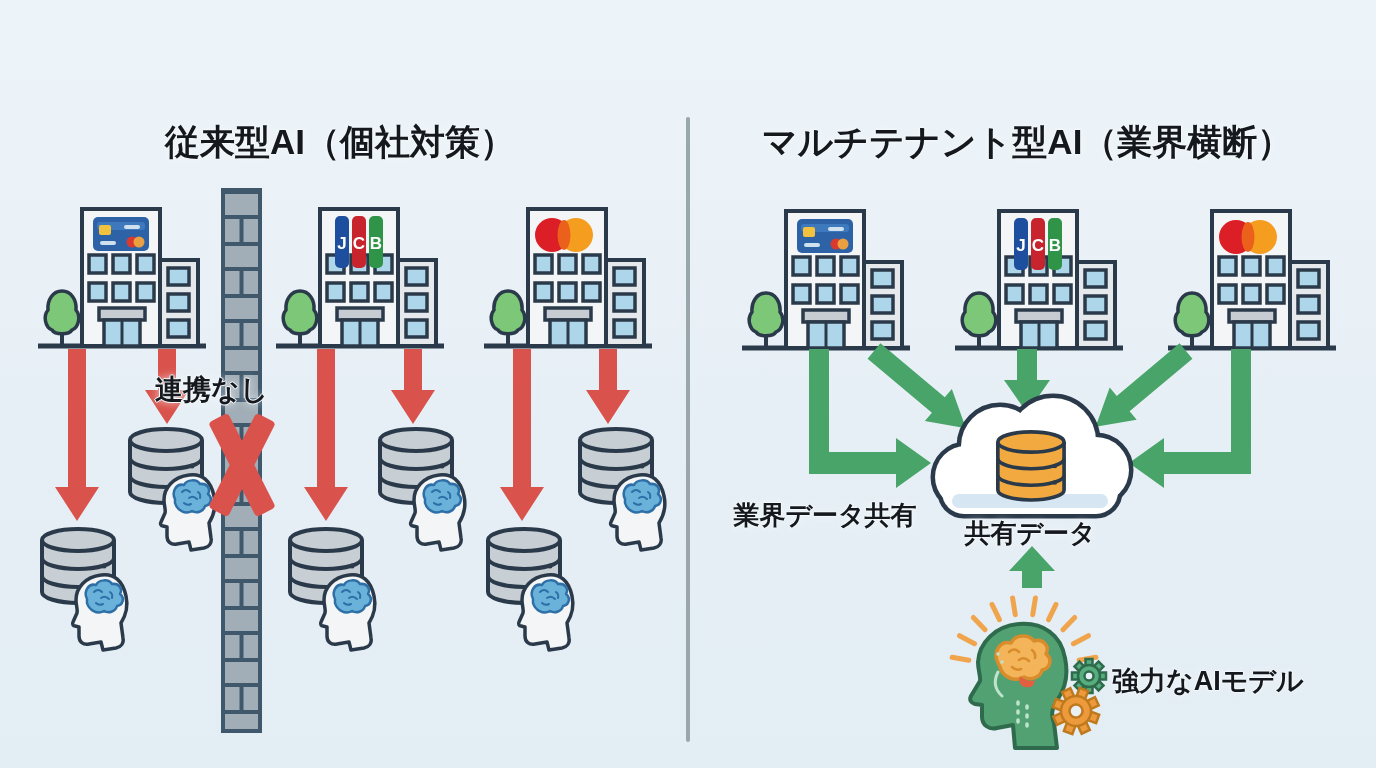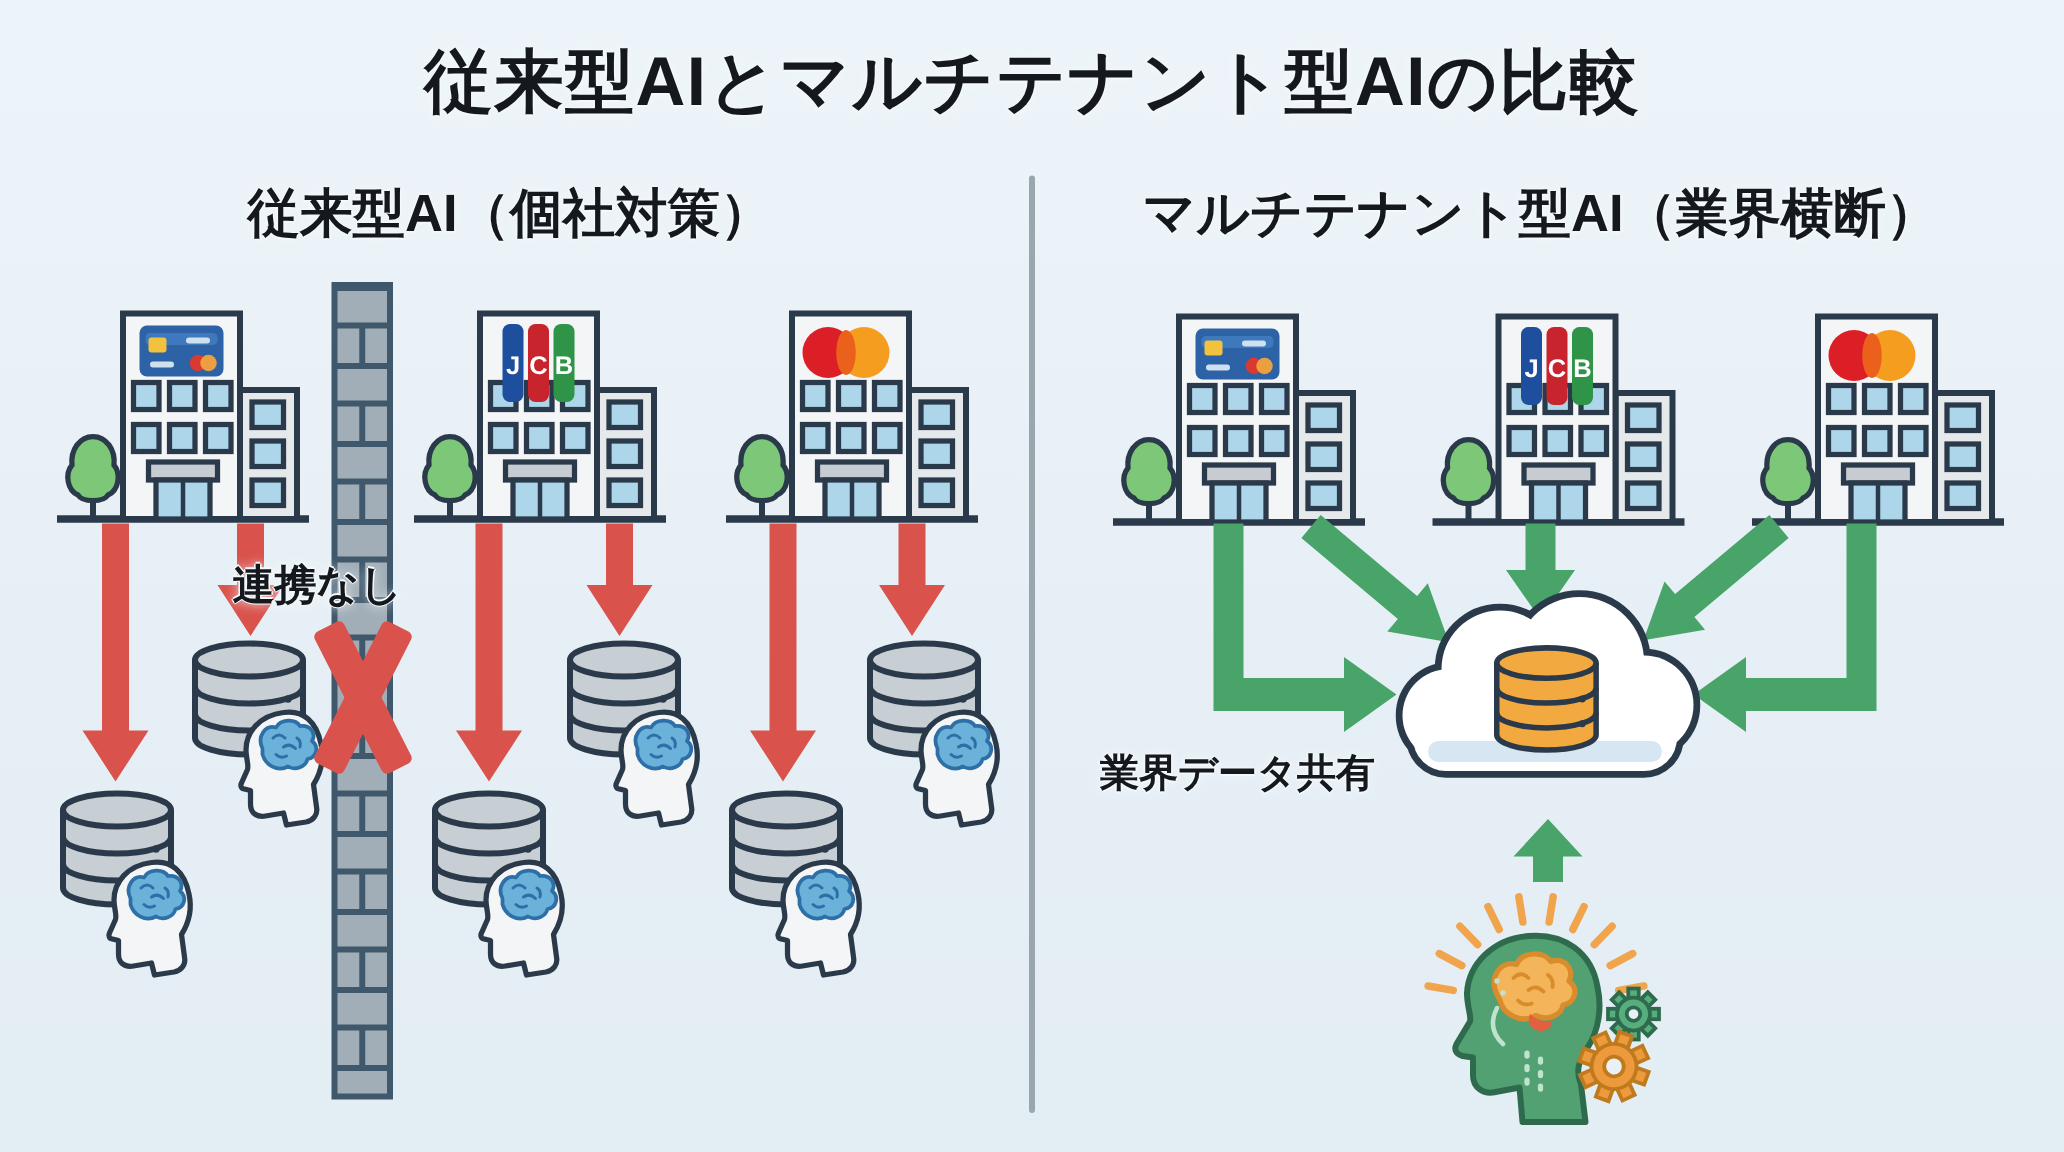--- a/index.html
+++ b/index.html
@@ -237,20 +237,21 @@
             <rect x="-4.5" y="-23" width="9" height="10" transform="rotate(225)"></rect>
         <rect x="-4.5" y="-23" width="9" height="10" transform="rotate(270)"></rect>
             <rect x="-4.5" y="-23" width="9" height="10" transform="rotate(315)"></rect>
         <circle r="15"></circle>
       </g>
       <circle r="6.5" fill="#e9f1f7" stroke="#bf7a1e" stroke-width="2.5"></circle>
     </g>
   </g>
 </svg>
 
-<div class="label title">従来型AIとマルチテナント型AIの比較</div>
 <div class="label h-right">マルチテナント型AI（業界横断）</div>
 <div class="label h-left">従来型AI（個社対策）</div>
 <div class="divider"></div>
 <div class="label no-link">連携なし</div>
 <div class="label industry-share">業界データ共有</div>
+<div class="label shared-data">共有データ</div>
+<div class="label ai-model">強力なAIモデル</div>
 
 </div>
 
 </body></html>

